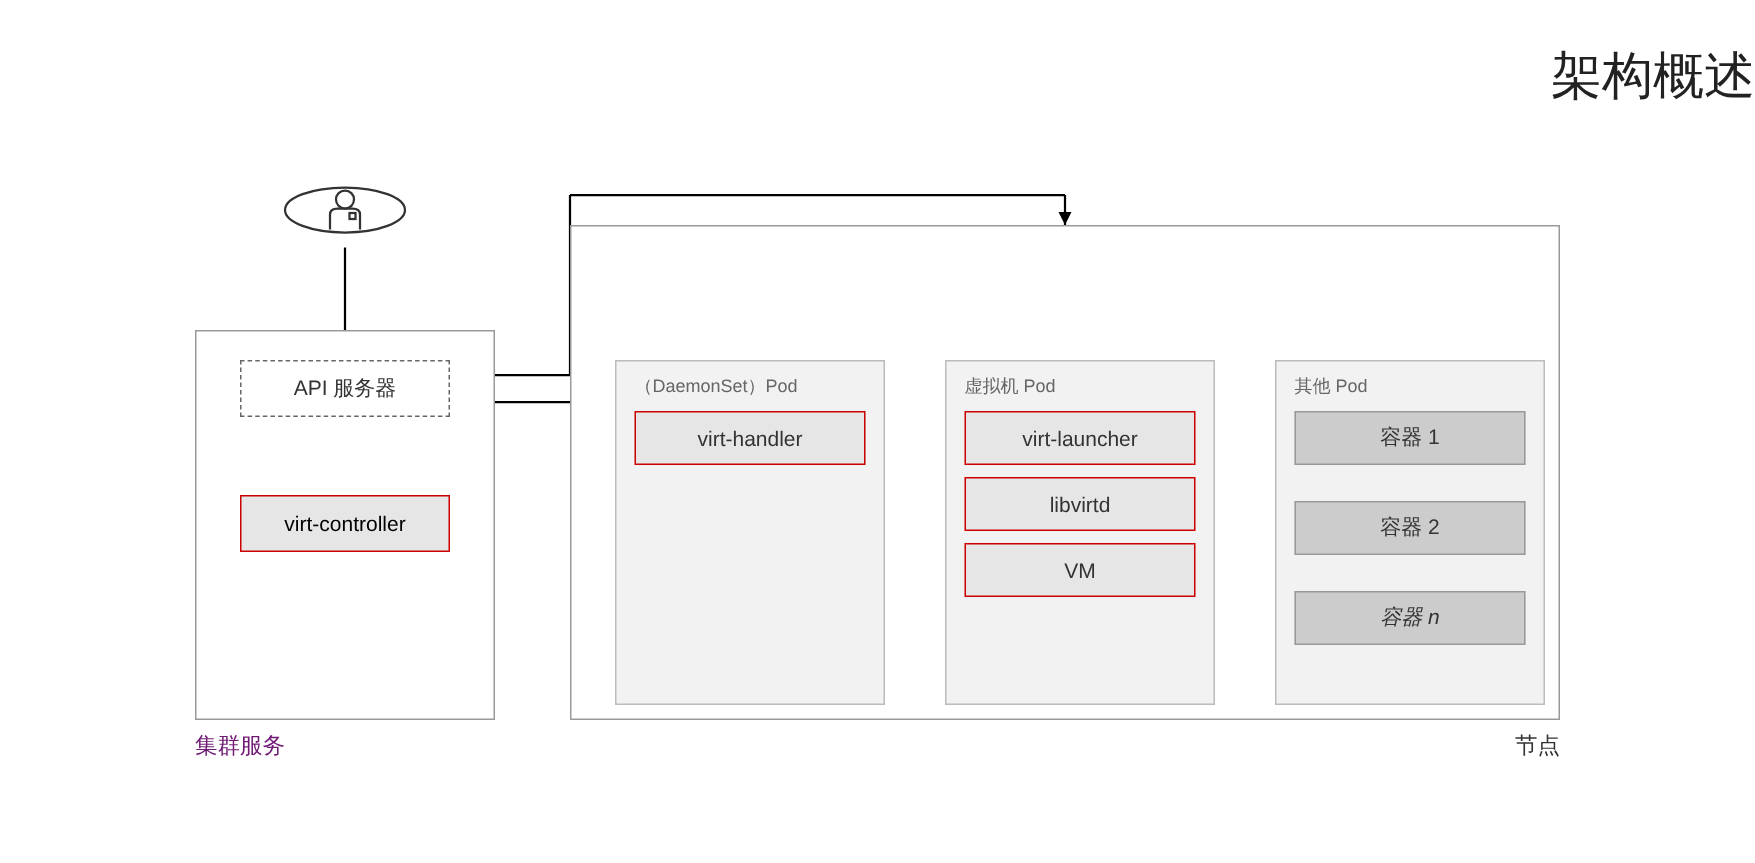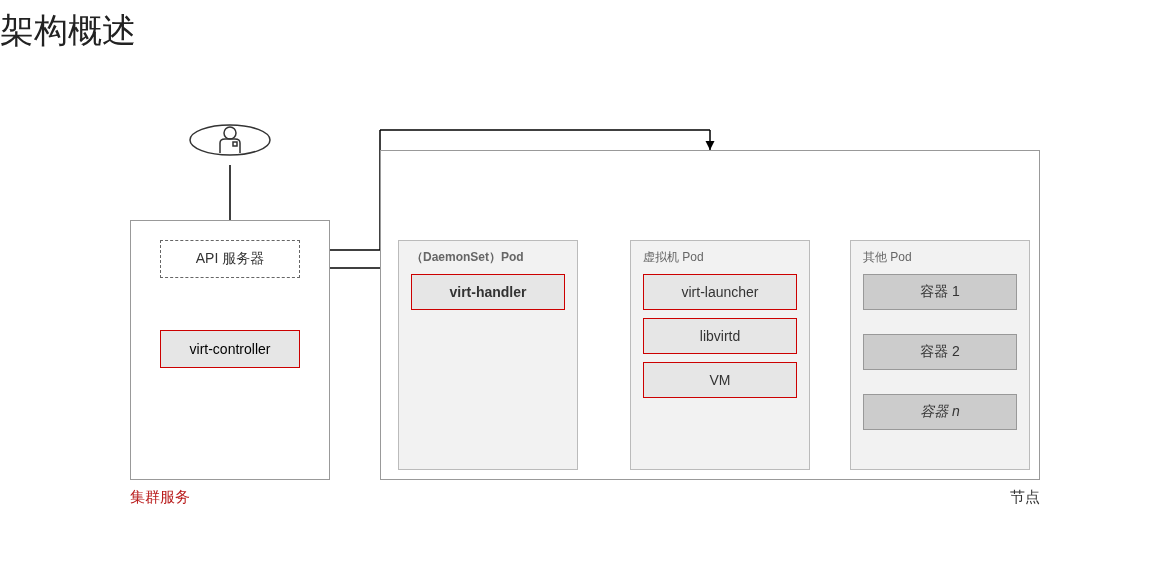--- a/index.html
+++ b/index.html
@@ -4,24 +4,24 @@
   <style>
     * { box-sizing: border-box; margin: 0; padding: 0; }
     body {
       font-family: "PingFang SC", "Microsoft YaHei", sans-serif;
       background: #fff;
       width: 1170px;
       height: 575px;
       position: relative;
     }
     .title {
-      text-align: left;
+      text-align: right;
       font-size: 34px;
       font-weight: 500;
-      padding-top: 8px;
+      padding-top: 28px;
       color: #222;
     }
     .diagram {
       position: absolute;
       top: 90px;
       left: 130px;
       width: 910px;
       height: 430px;
     }
     .cluster-box {
@@ -31,21 +31,21 @@
       width: 200px;
       height: 260px;
       border: 1px solid #999;
       background: #fff;
     }
     .cluster-label {
       position: absolute;
       left: 0;
       top: 398px;
       font-size: 15px;
-      color: #b91c1c;
+      color: #701a75;
     }
     .node-box {
       position: absolute;
       left: 250px;
       top: 60px;
       width: 660px;
       height: 330px;
       border: 1px solid #999;
       background: #fff;
     }
@@ -76,21 +76,21 @@
       position: absolute;
       border: 1px solid #bbb;
       background: #f2f2f2;
       padding: 8px 12px;
     }
     .pod-title {
       font-size: 12px;
       color: #666;
       margin-bottom: 8px;
     }
-    .daemonset-pod { left: 268px; top: 150px; width: 180px; height: 230px; font-weight: bold; }
+    .daemonset-pod { left: 280px; top: 150px; width: 180px; height: 230px; }
     .vm-pod { left: 500px; top: 150px; width: 180px; height: 230px; }
     .other-pod { left: 720px; top: 150px; width: 180px; height: 230px; }
     .red-box {
       border: 1.5px solid #cc0000;
       background: #e6e6e6;
       height: 36px;
       display: flex;
       align-items: center;
       justify-content: center;
       font-size: 14px;

